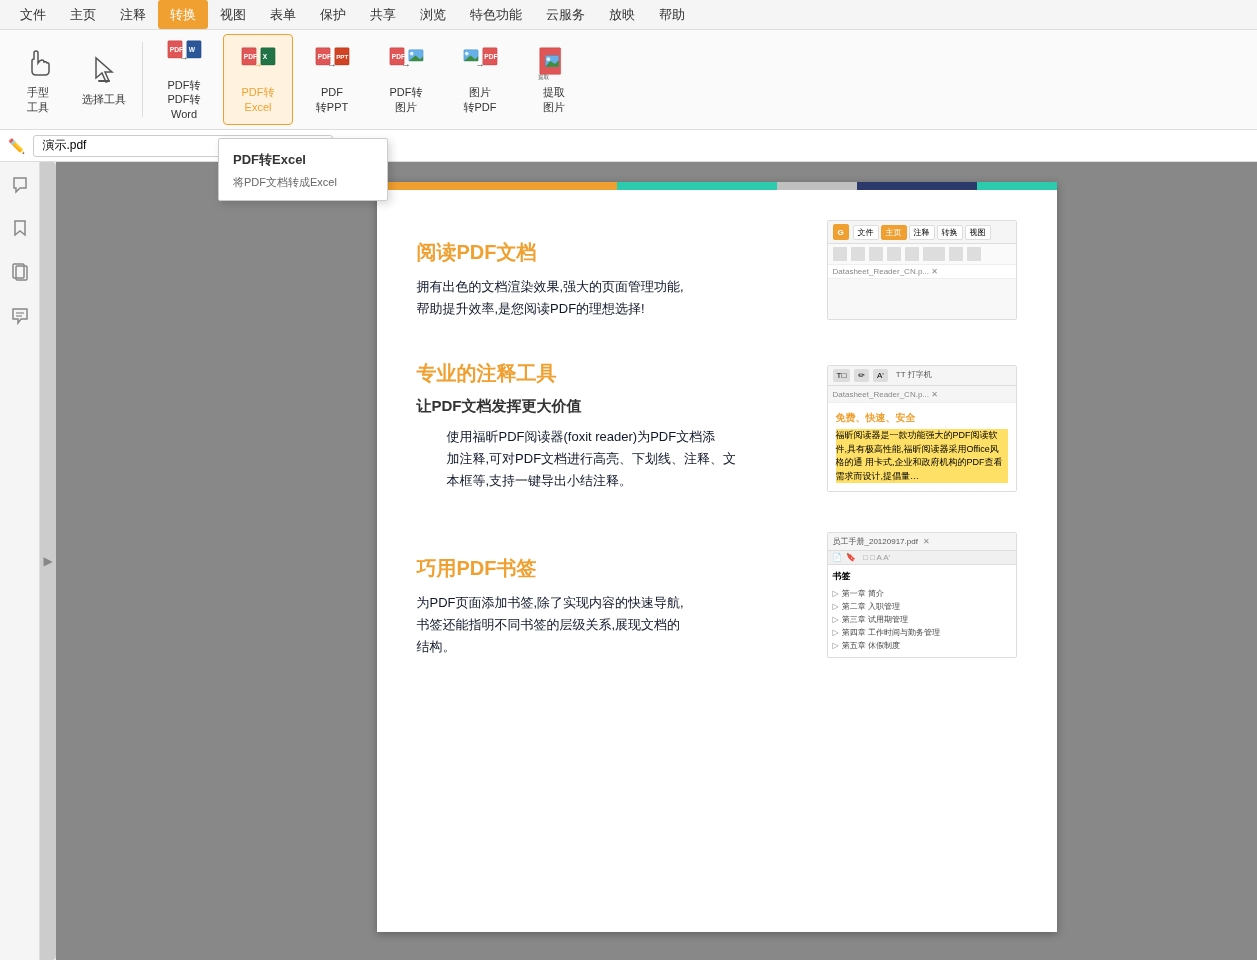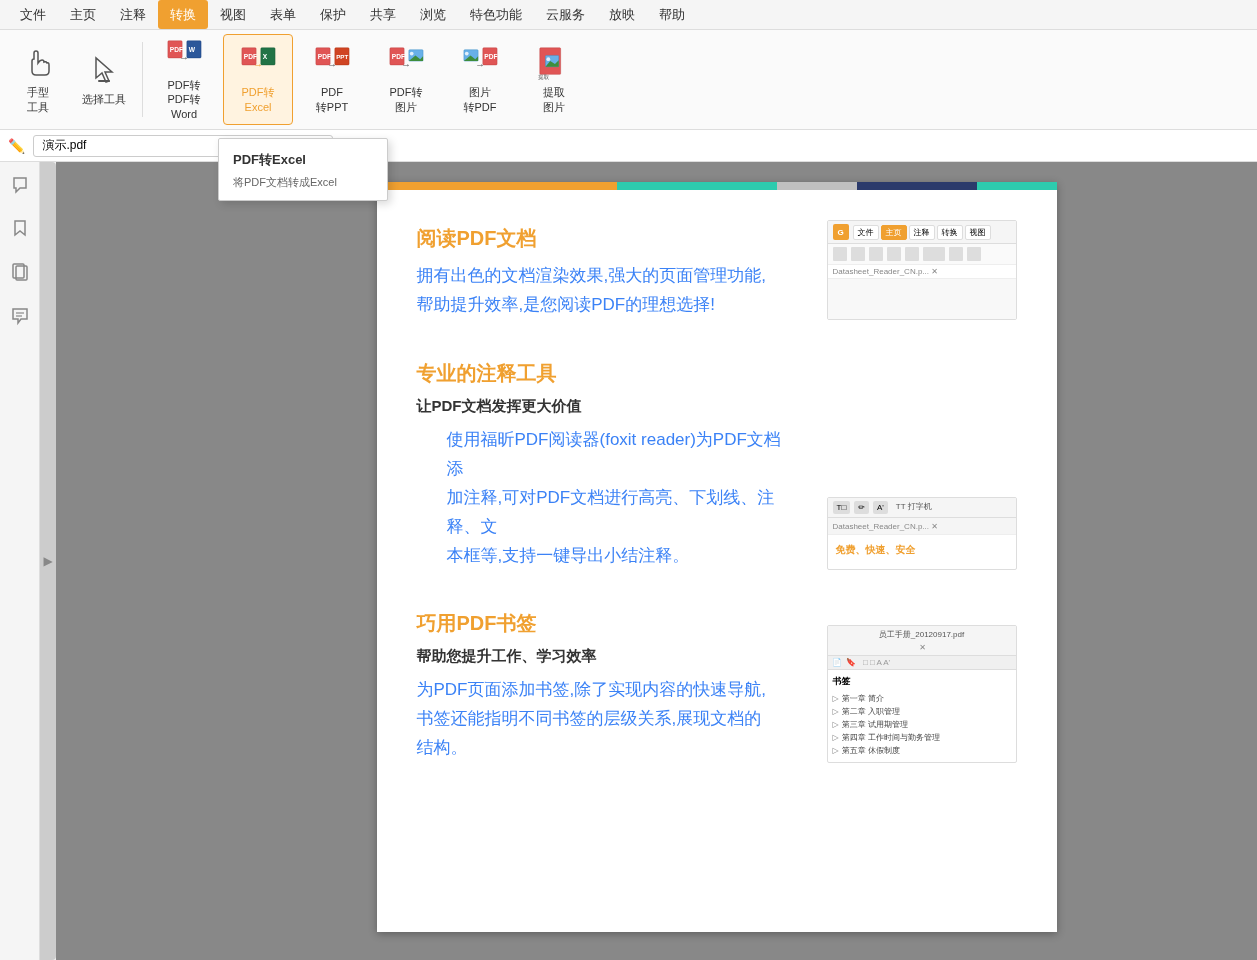--- a/index.html
+++ b/index.html
@@ -79,21 +79,21 @@
     .pdf-color-bar .bar3 { flex: 1; background: #c0c0c0; }
     .pdf-color-bar .bar4 { flex: 1.5; background: #2b3a6b; }
     .pdf-color-bar .bar5 { flex: 1; background: #2dcbae; }
 
     
     .pdf-content { padding: 30px 40px; }
     .pdf-section { display: flex; margin-bottom: 40px; gap: 30px; align-items: flex-end; }
     .pdf-section-text { flex: 1; }
     .pdf-section h2 { font-size: 20px; color: #f0a030; margin-bottom: 10px; font-weight: bold; }
     .pdf-section h3 { font-size: 15px; color: #333; margin-bottom: 10px; }
-    .pdf-section p { font-size: 17px; color: #3b82f6; line-height: 1.7; }
+    .pdf-section p { font-size: 13px; color: #0f172a; line-height: 1.7; }
 
     
     .mock-ui {
       width: 190px; background: #fff; border: 1px solid #ddd; border-radius: 2px;
       font-size: 9px; overflow: hidden;
     }
     .mock-ui-header { background: #f5f5f5; border-bottom: 1px solid #ddd; padding: 3px 5px; display: flex; align-items: center; gap: 4px; }
     .mock-ui-logo { width: 16px; height: 16px; background: #f0a030; border-radius: 2px; display: flex; align-items: center; justify-content: center; color: #fff; font-size: 8px; font-weight: bold; }
     .mock-ui-tabs { display: flex; gap: 2px; font-size: 8px; }
     .mock-ui-tab { padding: 1px 4px; background: #fff; border: 1px solid #ddd; border-radius: 2px; }
@@ -107,21 +107,21 @@
     
     .mock-annot { width: 190px; background: #fff; border: 1px solid #ddd; border-radius: 2px; font-size: 9px; overflow: hidden; }
     .mock-annot-header { background: #f5f5f5; border-bottom: 1px solid #ddd; padding: 3px 5px; display: flex; gap: 4px; }
     .annot-btn { background: #ddd; border-radius: 2px; padding: 2px 4px; font-size: 8px; }
     .mock-annot-body { padding: 8px; }
     .highlight-text { background: #ffe066; font-size: 9px; line-height: 1.5; }
     .annot-label { color: #f0a030; font-size: 10px; font-weight: bold; margin-bottom: 4px; }
 
     
     .mock-bookmark { width: 190px; background: #fff; border: 1px solid #ddd; border-radius: 2px; font-size: 9px; overflow: hidden; }
-    .mock-bookmark-header { background: #f5f5f5; border-bottom: 1px solid #ddd; padding: 3px 5px; display: flex; gap: 3px; align-items: center; flex-direction: column; }
+    .mock-bookmark-header { background: #f5f5f5; border-bottom: 1px solid #ddd; padding: 3px 5px; display: flex; gap: 3px; align-items: center; }
     .mock-bookmark-body { padding: 5px; }
     .bm-row { display: flex; align-items: center; gap: 3px; padding: 1px 0; font-size: 8px; color: #444; }
     .bm-arrow { color: #888; font-size: 8px; }
 
     
     .dropdown-tooltip {
       position: absolute; top: 138px; left: 218px; width: 170px;
       background: #fff; border: 1px solid #ccc; box-shadow: 3px 3px 8px rgba(0,0,0,0.15);
       z-index: 100; border-radius: 2px; padding: 8px 0;
     }
@@ -382,28 +382,31 @@
               <div class="annot-btn">T□</div>
               <div class="annot-btn">✏</div>
               <div class="annot-btn">A'</div>
               <div style="font-size:8px;color:#555;margin-left:4px;">TT 打字机</div>
             </div>
             <div style="padding:3px 5px; background:#f5f5f5; border-bottom:1px solid #eee;">
               <span style="font-size:8px; color:#888;">Datasheet_Reader_CN.p... ✕</span>
             </div>
             <div class="mock-annot-body">
               <div class="annot-label">免费、快速、安全</div>
+              <div class="highlight-text">
+                <span style="background:#ffe066;">福昕阅读器是一款功能强大的PDF阅读软件,具有极高性能,福昕阅读器采用Office风格的通</span>
+                用卡式,企业和政府机构的PDF查看需求而设计,提倡量…
+              </div>
             </div>
           </div>
         </div>
 
         <div class="pdf-section">
           <div class="pdf-section-text">
             <h2>巧用PDF书签</h2>
-            <h3>帮助您提升工作、学习效率</h3>
             <p style="white-space:pre-line;">为PDF页面添加书签,除了实现内容的快速导航,
 书签还能指明不同书签的层级关系,展现文档的
 结构。</p>
           </div>
           <div class="mock-bookmark">
             <div class="mock-bookmark-header">
               <span style="font-size:8px;color:#555;">员工手册_20120917.pdf</span>
               <span style="font-size:8px;color:#888;margin-left:2px;">✕</span>
             </div>
             <div style="padding:2px 5px; background:#f0f0f0; border-bottom:1px solid #ddd; font-size:8px;">

